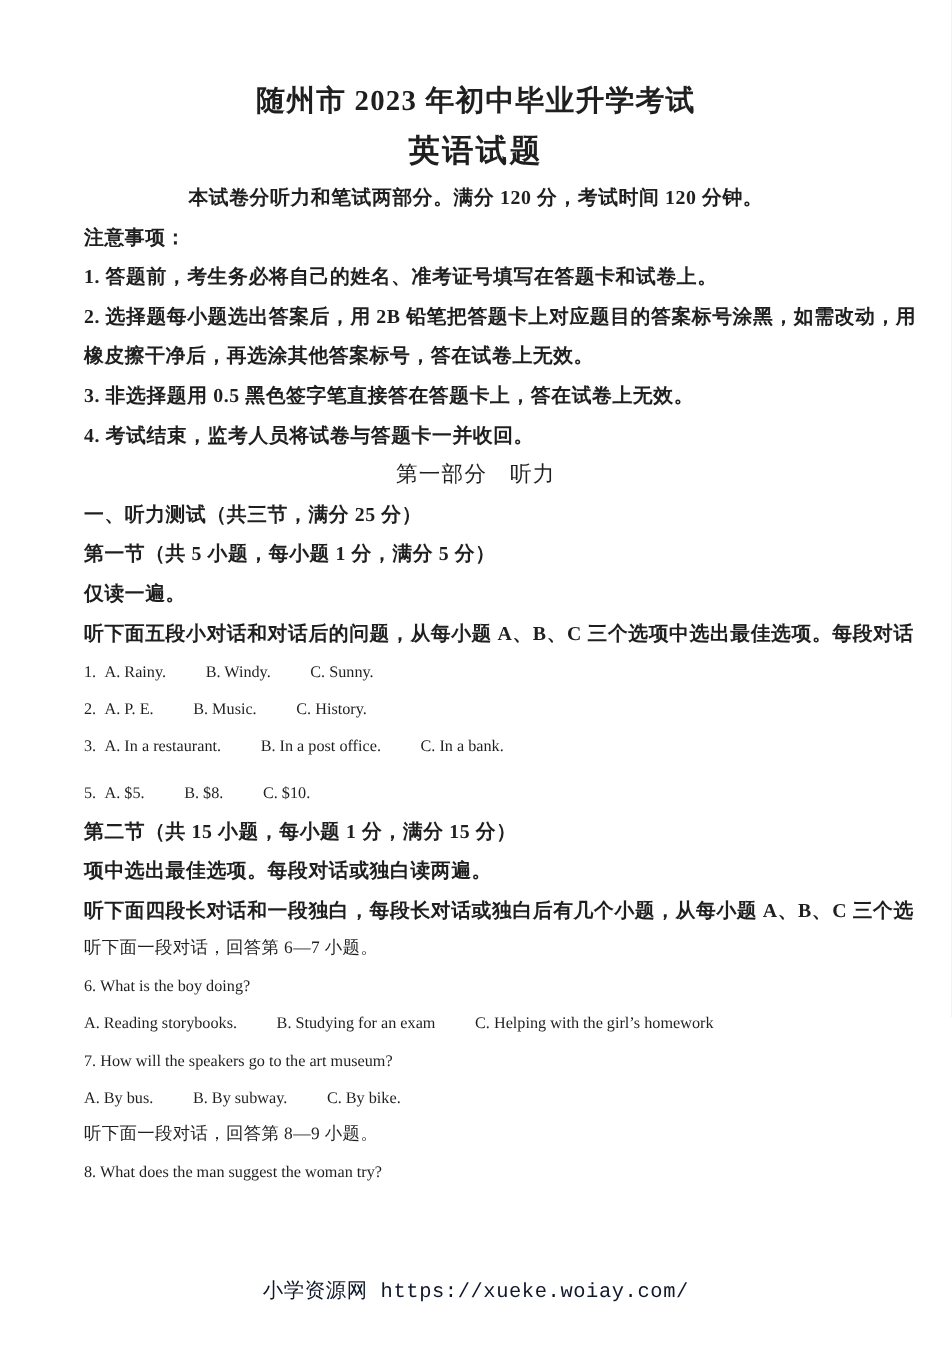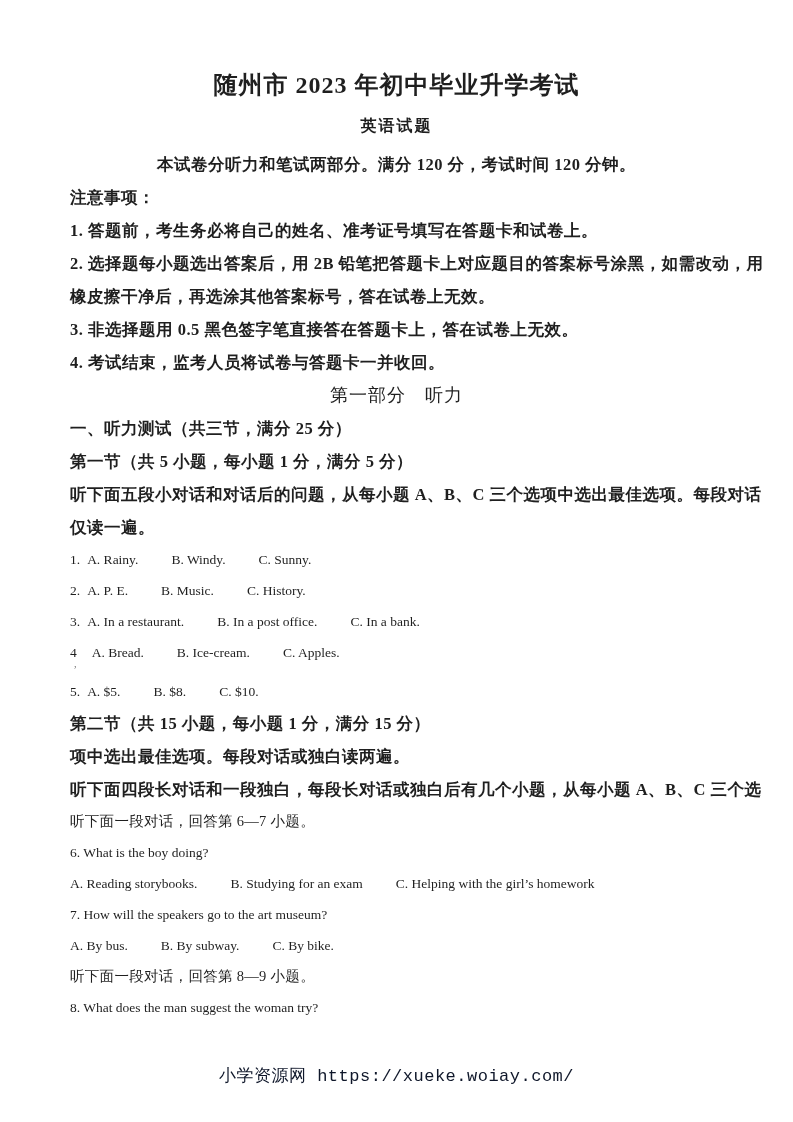--- a/index.html
+++ b/index.html
@@ -22,21 +22,21 @@
   .t-title {
     margin-top: 70px;
     font-size: 24px;
     line-height: 30px;
     font-weight: bold;
     text-align: center;
     letter-spacing: 1px;
   }
   .t-subtitle {
     margin-top: 10px;
-    font-size: 16px;
+    font-size: 26px;
     line-height: 32px;
     font-weight: bold;
     text-align: center;
     letter-spacing: 2px;
   }
   .t-summary {
     margin-top: 6px;
     font-size: 16.5px;
     line-height: 33px;
     font-weight: bold;
@@ -106,35 +106,31 @@
     <div class="line t-bold">1. 答题前，考生务必将自己的姓名、准考证号填写在答题卡和试卷上。</div>
     <div class="line t-bold">2. 选择题每小题选出答案后，用 2B 铅笔把答题卡上对应题目的答案标号涂黑，如需改动，用</div>
     <div class="line t-bold">橡皮擦干净后，再选涂其他答案标号，答在试卷上无效。</div>
     <div class="line t-bold">3. 非选择题用 0.5 黑色签字笔直接答在答题卡上，答在试卷上无效。</div>
     <div class="line t-bold">4. 考试结束，监考人员将试卷与答题卡一并收回。</div>
 
     <div class="line t-part">第一部分　听力</div>
     <div class="line t-bold">一、听力测试（共三节，满分 25 分）</div>
 
     <div class="line t-bold">第一节（共 5 小题，每小题 1 分，满分 5 分）</div>
+    <div class="line t-bold">仅读一遍。</div>
     <div class="line t-bold">听下面五段小对话和对话后的问题，从每小题 A、B、C 三个选项中选出最佳选项。每段对话</div>
-    <div class="line t-bold">仅读一遍。</div>
 
     <div class="line t-en q-row">
       <span class="q-num">1.</span><span class="opt">A. Rainy.</span><span class="opt">B. Windy.</span><span class="opt">C. Sunny.</span>
     </div>
     <div class="line t-en q-row">
       <span class="q-num">2.</span><span class="opt">A. P. E.</span><span class="opt">B. Music.</span><span class="opt">C. History.</span>
     </div>
     <div class="line t-en q-row">
       <span class="q-num">3.</span><span class="opt">A. In a restaurant.</span><span class="opt">B. In a post office.</span><span class="opt">C. In a bank.</span>
-    </div>
-    <div class="line t-en q-row">
-      <span class="q-num q-num-wide">4</span><span class="opt">A. Bread.</span><span class="opt">B. Ice-cream.</span><span class="opt">C. Apples.</span>
-      <span class="artifact">,</span>
     </div>
     <div class="line t-en q-row gap-sm">
       <span class="q-num">5.</span><span class="opt">A. $5.</span><span class="opt">B. $8.</span><span class="opt">C. $10.</span>
     </div>
 
     <div class="line t-bold">第二节（共 15 小题，每小题 1 分，满分 15 分）</div>
     <div class="line t-bold">项中选出最佳选项。每段对话或独白读两遍。</div>
     <div class="line t-bold">听下面四段长对话和一段独白，每段长对话或独白后有几个小题，从每小题 A、B、C 三个选</div>
 
     <div class="line t-cn">听下面一段对话，回答第 6—7 小题。</div>

